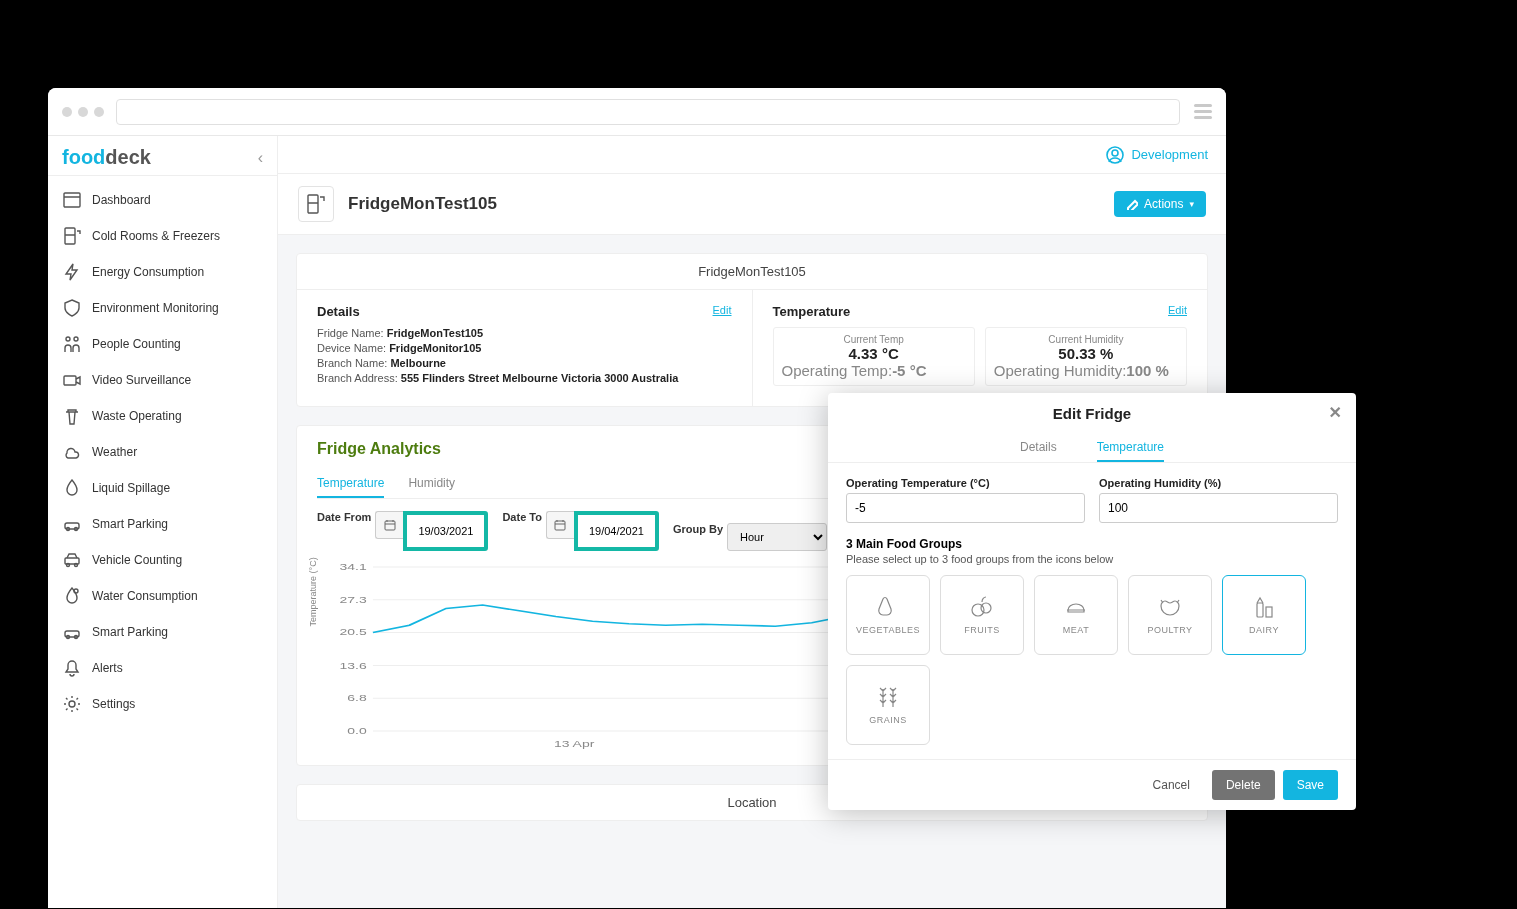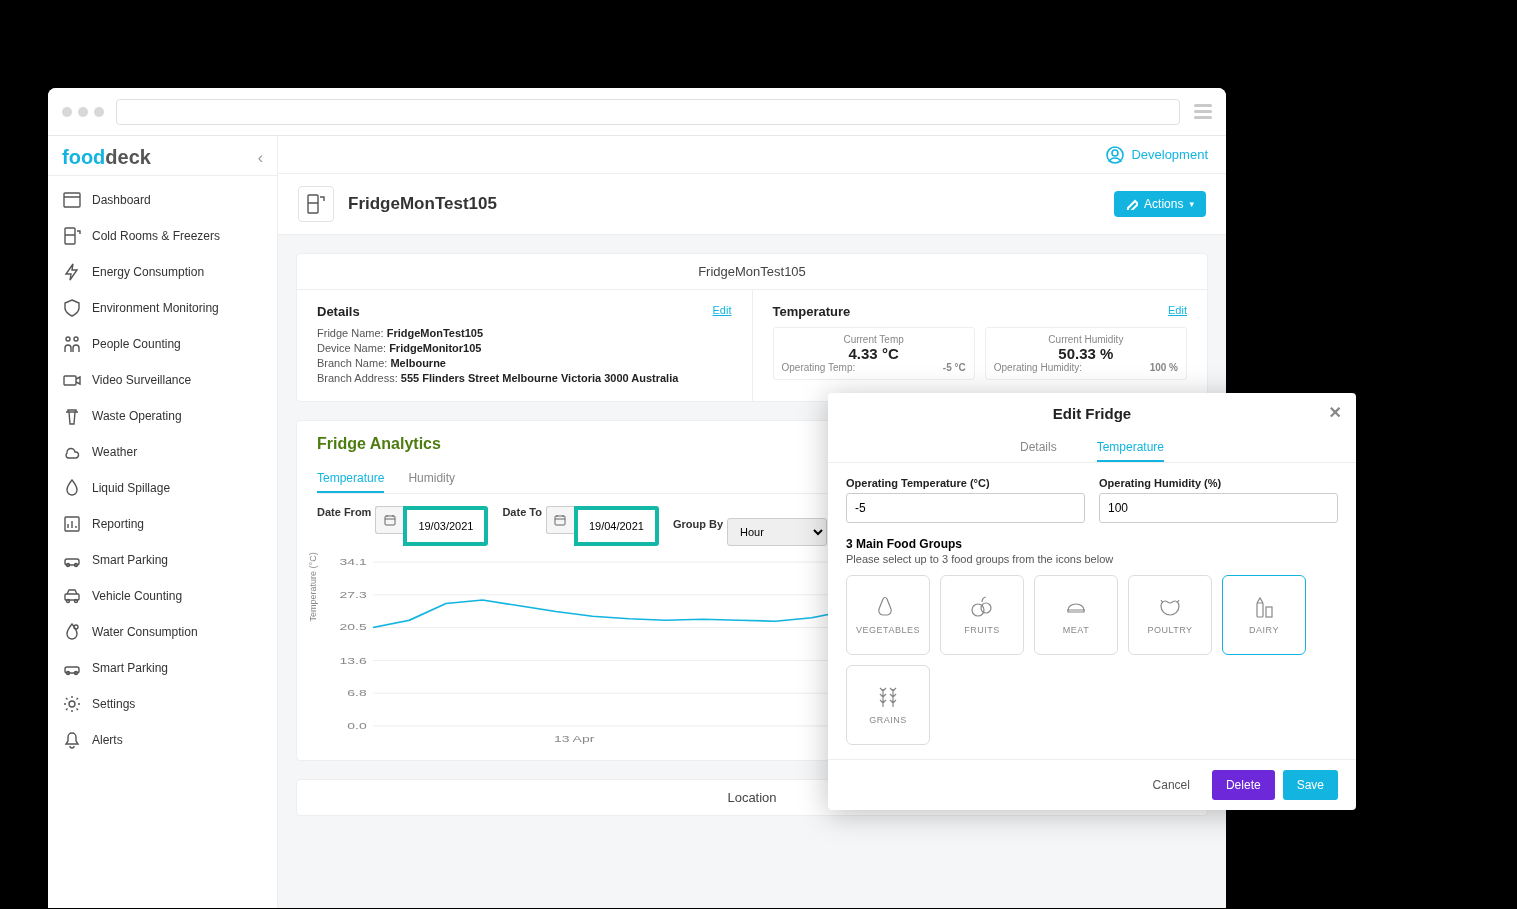--- a/index.html
+++ b/index.html
@@ -43,21 +43,21 @@
 .col+.col{border-left:1px solid #eee}
 .sect-title{font-size:13px;font-weight:700;color:#222;margin-bottom:8px}
 .detail-row{font-size:11px;color:#555;margin-bottom:3px}
 .detail-row b{color:#222;font-weight:700}
 .edit-link{position:absolute;top:14px;right:20px;color:#13b5e0;font-size:11px;text-decoration:underline;cursor:pointer}
 
 .metric-boxes{display:flex;gap:10px;margin-bottom:6px}
 .metric{flex:1;border:1px solid #eee;border-radius:3px;padding:6px 8px;text-align:center}
 .metric-lbl{font-size:10px;color:#888}
 .metric-val{font-size:15px;font-weight:700;color:#222}
-.mini-row{font-size:10px;color:#888;display:flex;justify-content:space-between}
+.mini-row{font-size:15px;color:#888;display:flex;justify-content:flex-start}
 
 .card-pad{padding:14px 20px}
 .analytics-title{font-size:16px;font-weight:700;color:#4d7c0f;margin-bottom:12px}
 .tabs{display:flex;gap:24px;border-bottom:1px solid #eee;font-size:12px;margin-bottom:12px}
 .tab{padding:6px 0;color:#888;cursor:pointer}
 .tab.active{color:#13b5e0;border-bottom:2px solid #13b5e0}
 
 .filters{display:flex;gap:14px;align-items:flex-end;margin-bottom:10px}
 .fg{display:flex;flex-direction:row;gap:4px}
 .fg label{font-size:11px;color:#333;font-weight:600}
@@ -91,21 +91,21 @@
 .fg-title{font-size:12px;font-weight:700;margin-bottom:2px}
 .fg-sub{font-size:11px;color:#555;margin-bottom:10px}
 .food-grid{display:flex;flex-wrap:wrap;gap:10px}
 .food-item{width:84px;height:80px;border:1px solid #ddd;border-radius:6px;display:flex;flex-direction:column;align-items:center;justify-content:center;gap:4px;cursor:pointer}
 .food-item.sel{border:1.6px solid #13b5e0}
 .food-item svg{width:26px;height:26px;stroke:#888;fill:none;stroke-width:1.2}
 .food-item span{font-size:9px;color:#888;letter-spacing:.5px}
 .modal-foot{display:flex;justify-content:flex-end;gap:8px;padding:10px 18px;border-top:1px solid #eee}
 .btn{height:30px;padding:0 14px;border-radius:3px;border:none;font-size:12px;cursor:pointer}
 .btn-cancel{background:#fff;color:#555}
-.btn-del{background:#6d28d9;color:#fff}
+.btn-del{background:#737373;color:#fff}
 .btn-save{background:#13b5e0;color:#fff}
 </style>
 </head>
 <body>
 
 <div class="browser">
   <div class="browser-chrome">
     <div class="dots">
       <div class="dot"></div>
         <div class="dot"></div>
@@ -183,27 +183,20 @@
             <span>Weather</span>
           </div>
         <div class="nav-item">
             <svg class="nav-icon">
               <path d="M10 2s5 6 5 10a5 5 0 01-10 0c0-4 5-10 5-10z"></path>
             </svg>
             <span>Liquid Spillage</span>
           </div>
         <div class="nav-item">
             <svg class="nav-icon">
-              <rect x="3" y="3" width="14" height="14" rx="1"></rect>
-              <path d="M6 14v-4M10 14V7M14 14v-2"></path>
-            </svg>
-            <span>Reporting</span>
-          </div>
-        <div class="nav-item">
-            <svg class="nav-icon">
               <rect x="3" y="9" width="14" height="6" rx="2"></rect>
               <circle cx="6" cy="15" r="1.5"></circle>
               <circle cx="14" cy="15" r="1.5"></circle>
             </svg>
             <span>Smart Parking</span>
           </div>
         <div class="nav-item">
             <svg class="nav-icon">
               <rect x="3" y="8" width="14" height="6" rx="1"></rect>
               <circle cx="6" cy="15" r="1.5"></circle>
@@ -222,30 +215,30 @@
         <div class="nav-item">
             <svg class="nav-icon">
               <rect x="3" y="9" width="14" height="6" rx="2"></rect>
               <circle cx="6" cy="15" r="1.5"></circle>
               <circle cx="14" cy="15" r="1.5"></circle>
             </svg>
             <span>Smart Parking</span>
           </div>
         <div class="nav-item">
             <svg class="nav-icon">
+              <path d="M10 3a4 4 0 014 4v4l2 3H4l2-3V7a4 4 0 014-4zM8 16a2 2 0 004 0"></path>
+            </svg>
+            <span>Alerts</span>
+          </div>
+        <div class="nav-item">
+            <svg class="nav-icon">
               <circle cx="10" cy="10" r="3"></circle>
               <path d="M10 2v2M10 16v2M2 10h2M16 10h2M4 4l1.5 1.5M14.5 14.5L16 16M16 4l-1.5 1.5M5.5 14.5L4 16"></path>
             </svg>
             <span>Settings</span>
-          </div>
-        <div class="nav-item">
-            <svg class="nav-icon">
-              <path d="M10 3a4 4 0 014 4v4l2 3H4l2-3V7a4 4 0 014-4zM8 16a2 2 0 004 0"></path>
-            </svg>
-            <span>Alerts</span>
           </div>
       </div>
     </div>
 
     <div class="main">
       <div class="topbar">
         <svg class="user-icon">
             <circle cx="10" cy="10" r="8"></circle>
             <circle cx="10" cy="8" r="3"></circle>
             <path d="M4 17c1-3 4-4 6-4s5 1 6 4"></path>

